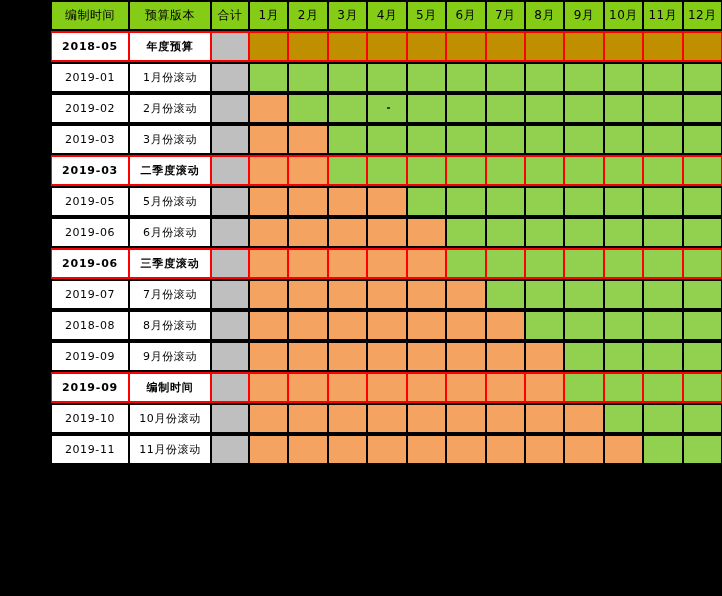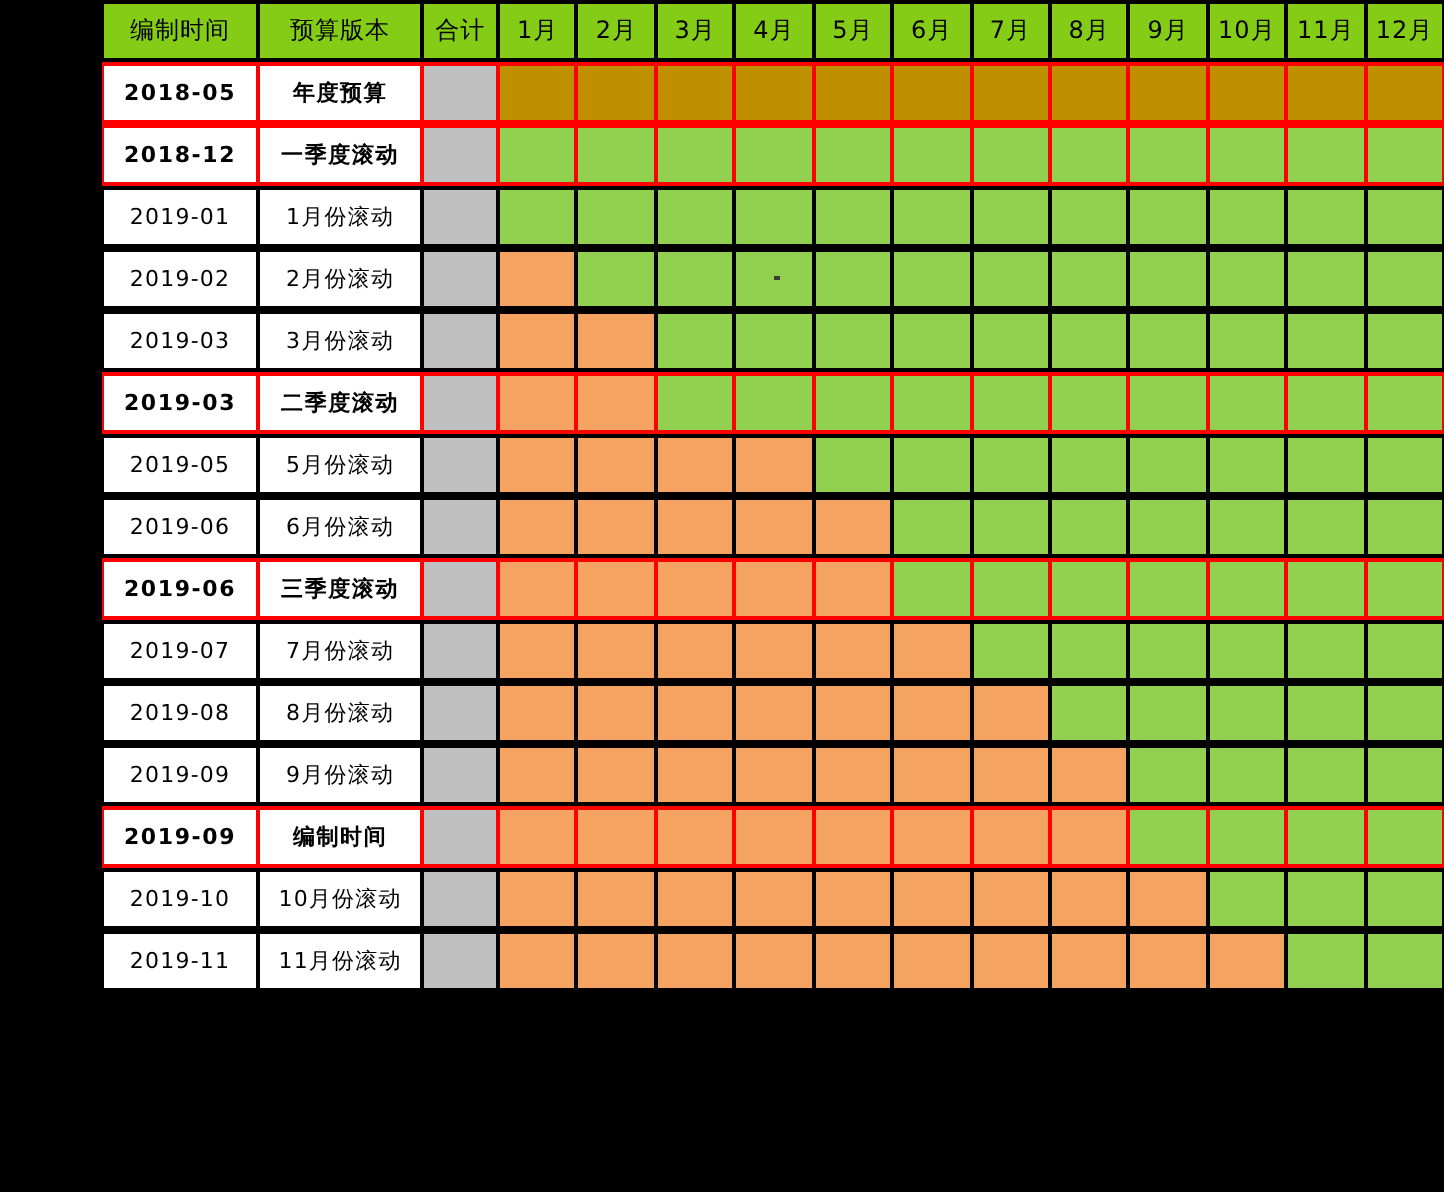--- a/index.html
+++ b/index.html
@@ -160,37 +160,20 @@
           <td class="fill-gold"></td>
           <td class="fill-gold"></td>
           <td class="fill-gold"></td>
           <td class="fill-gold"></td>
           <td class="fill-gold"></td>
           <td class="fill-gold"></td>
           <td class="fill-gold"></td>
           <td class="fill-gold"></td>
           <td class="fill-gold"></td>
         </tr>
-        <tr class="data-row emph">
-          <td class="label-cell">2018-12</td>
-          <td class="label-cell">一季度滚动</td>
-          <td class="total-cell"></td>
-          <td class="fill-green"></td>
-          <td class="fill-green"></td>
-          <td class="fill-green"></td>
-          <td class="fill-green"></td>
-          <td class="fill-green"></td>
-          <td class="fill-green"></td>
-          <td class="fill-green"></td>
-          <td class="fill-green"></td>
-          <td class="fill-green"></td>
-          <td class="fill-green"></td>
-          <td class="fill-green"></td>
-          <td class="fill-green"></td>
-        </tr>
         <tr class="data-row">
           <td class="label-cell">2019-01</td>
           <td class="label-cell">1月份滚动</td>
           <td class="total-cell"></td>
           <td class="fill-green"></td>
           <td class="fill-green"></td>
           <td class="fill-green"></td>
           <td class="fill-green"></td>
           <td class="fill-green"></td>
           <td class="fill-green"></td>
@@ -314,21 +297,21 @@
           <td class="fill-orange"></td>
           <td class="fill-orange"></td>
           <td class="fill-green"></td>
           <td class="fill-green"></td>
           <td class="fill-green"></td>
           <td class="fill-green"></td>
           <td class="fill-green"></td>
           <td class="fill-green"></td>
         </tr>
         <tr class="data-row">
-          <td class="label-cell">2019-08</td>
+          <td class="label-cell">2018-08</td>
           <td class="label-cell">8月份滚动</td>
           <td class="total-cell"></td>
           <td class="fill-orange"></td>
           <td class="fill-orange"></td>
           <td class="fill-orange"></td>
           <td class="fill-orange"></td>
           <td class="fill-orange"></td>
           <td class="fill-orange"></td>
           <td class="fill-orange"></td>
           <td class="fill-green"></td>

